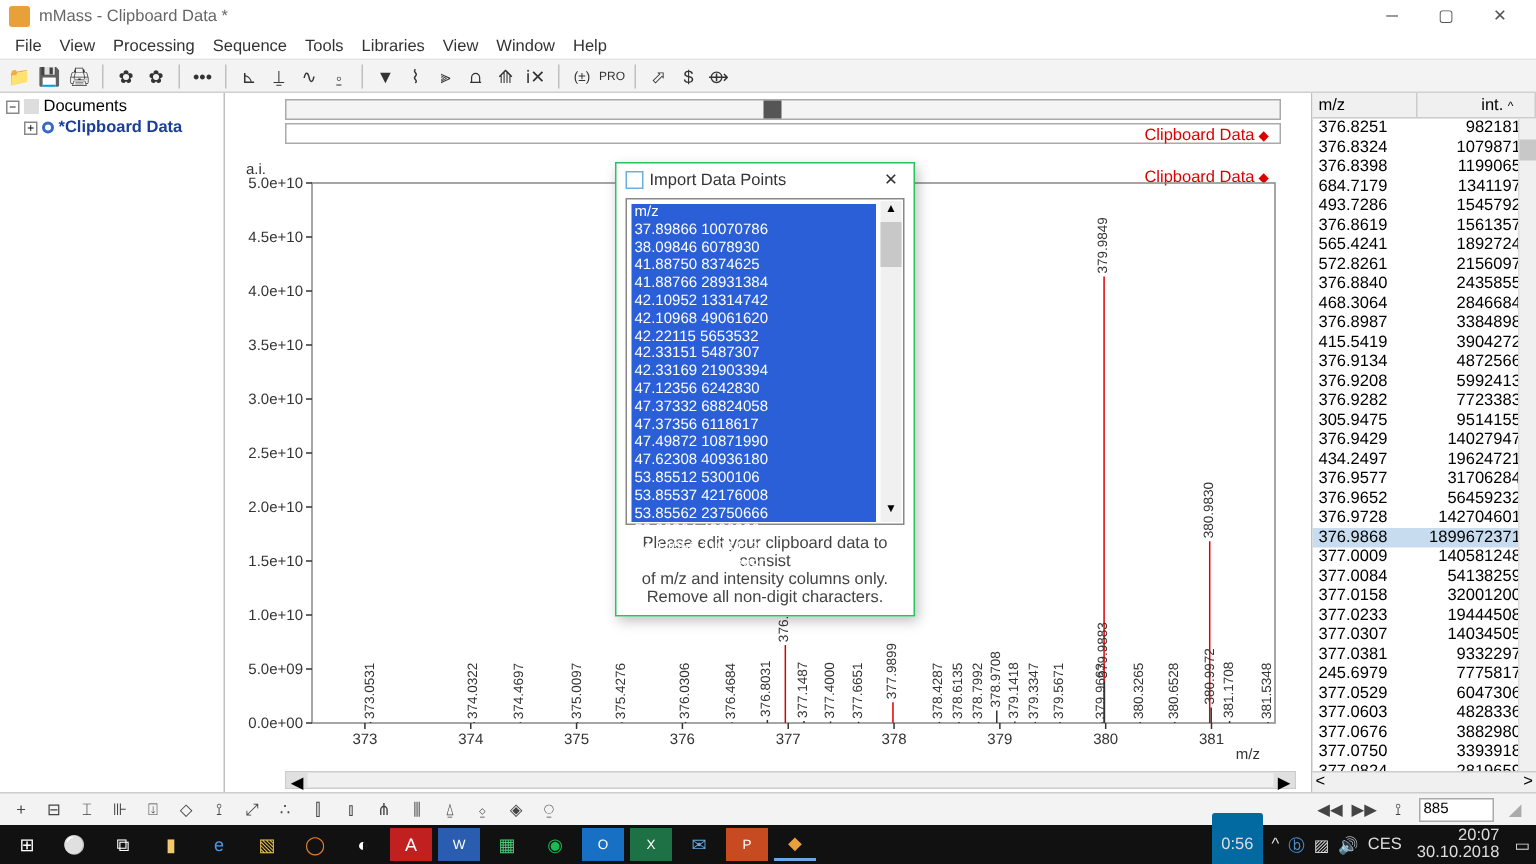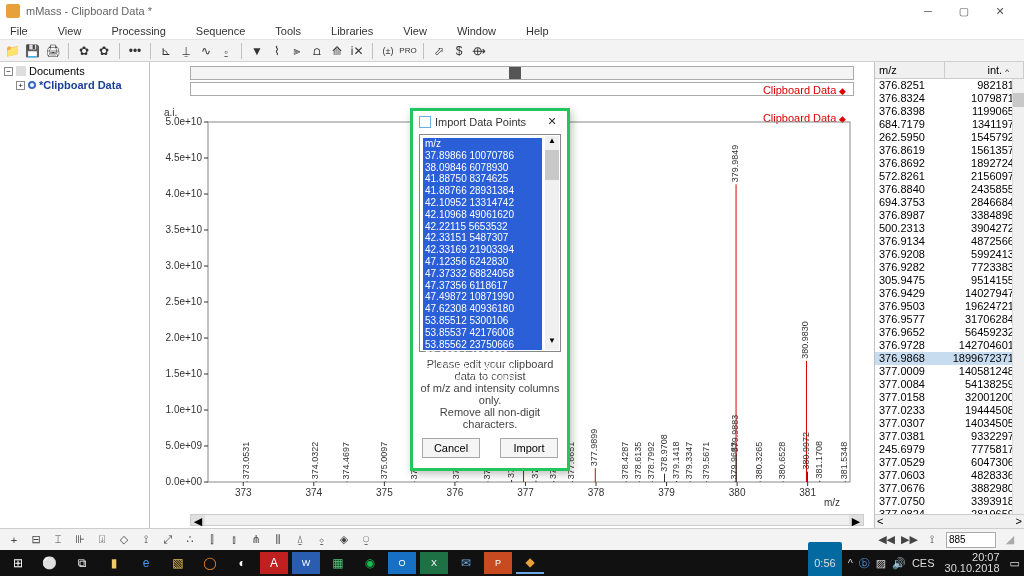--- a/index.html
+++ b/index.html
@@ -3,21 +3,21 @@
 <meta charset="utf-8">
 <style>
 * { box-sizing: border-box; margin: 0; padding: 0; font-family: "Segoe UI", Tahoma, sans-serif; font-size: 11px; }
 body { width: 1024px; height: 576px; background: #f0f0f0; overflow: hidden; position: relative; }
 
 .titlebar { height: 22px; background: #fff; display: flex; align-items: center; padding: 0 6px; color: #666; }
 .titlebar .icon-app { width: 14px; height: 14px; background: #e8a13a; border-radius: 2px; margin-right: 6px; }
 .titlebar .spacer { flex: 1; }
 .titlebar .winbtn { width: 36px; height: 20px; text-align: center; color: #555; line-height: 20px; }
 
-.menubar { height: 18px; background: #fff; display: flex; align-items: center; padding: 0 4px; color: #333; gap: 18px; border-bottom: 1px solid #e5e5e5; }
+.menubar { height: 18px; background: #fff; display: flex; align-items: center; padding: 0 4px; color: #333; gap: 0; border-bottom: 1px solid #e5e5e5; }
 .menubar span { padding: 0 6px; }
 
 .toolbar1 { height: 22px; background: #f3f3f3; border-bottom: 1px solid #d0d0d0; display: flex; align-items: center; gap: 2px; padding: 0 4px; }
 .toolbar1 .btn { min-width: 18px; height: 18px; display: flex; align-items: center; justify-content: center; color: #333; font-size: 12px; }
 .toolbar1 .sep { width: 1px; height: 16px; background: #c0c0c0; margin: 0 4px; }
 
 .main { display: flex; height: 466px; }
 
 .tree { width: 150px; background: #fff; border-right: 1px solid #c0c0c0; padding: 2px; font-size: 11px; }
 .tree .row { display: flex; align-items: center; gap: 3px; padding: 1px 2px; }
@@ -59,21 +59,21 @@
 .bottombar input { width: 50px; height: 16px; border: 1px solid #aaa; padding: 0 2px; font-size: 10px; }
 
 .taskbar { position: absolute; bottom: 0; left: 0; right: 0; height: 26px; background: #111; display: flex; align-items: center; gap: 4px; padding: 0 4px; }
 .taskbar .tb { width: 28px; height: 22px; display: flex; align-items: center; justify-content: center; color: #fff; font-size: 12px; }
 .taskbar .tb.win { color: #fff; }
 .taskbar .tb.active { border-bottom: 2px solid #6aa8e8; }
 .taskbar .tray { margin-left: auto; display: flex; align-items: center; gap: 6px; color: #ddd; font-size: 10px; }
 .taskbar .tray .clockbox { text-align: right; line-height: 11px; padding: 0 4px; }
 .taskbar .tray .pill { background: #0369a1; padding: 15px 6px; border-radius: 2px; }
 
-.dialog { position: absolute; left: 410px; top: 108px; width: 160px; background: #fff; border: 3px solid #22c55e; box-shadow: 2px 3px 8px rgba(0,0,0,0.25); }
+.dialog { position: absolute; left: 410px; top: 108px; width: 200px; background: #fff; border: 1px solid #22c55e; box-shadow: 2px 3px 8px rgba(0,0,0,0.25); }
 .dialog .dtitle { display: flex; align-items: center; padding: 4px 6px; color: #333; }
 .dialog .dtitle .dspacer { flex: 1; }
 .dialog .dtitle .x { width: 18px; text-align: center; }
 .dialog .dbody { padding: 2px 6px 6px 6px; }
 .dialog .selwrap { position: relative; }
 .dialog .selbg { position: absolute; left: 3px; top: 3px; right: 18px; height: 212px; background: #2a5fd8; }
 .dialog .seltext { position: absolute; left: 5px; top: 3px; right: 20px; color: #fff; font-size: 10px; line-height: 11.8px; white-space: pre; }
 .dialog .hint { text-align: center; font-size: 10px; color: #444; margin-top: 6px; line-height: 12px; }
 .dialog .dbtns { display: flex; justify-content: center; gap: 20px; margin-top: 8px; padding-bottom: 4px; }
 .dialog .dbtns button { min-width: 58px; height: 20px; border: 1px solid #a8a8a8; background: #f5f5f5; font-size: 11px; }
@@ -280,49 +280,49 @@
         </div>
         <div class="row">
           <span>376.8398</span>
           <span>11990657</span>
         </div>
         <div class="row">
           <span>684.7179</span>
           <span>13411972</span>
         </div>
         <div class="row">
-          <span>262.5950</span>
+          <span>493.7286</span>
           <span>15457928</span>
         </div>
         <div class="row">
           <span>376.8619</span>
           <span>15613579</span>
         </div>
         <div class="row">
-          <span>376.8692</span>
+          <span>565.4241</span>
           <span>18927246</span>
         </div>
         <div class="row">
           <span>572.8261</span>
           <span>21560978</span>
         </div>
         <div class="row">
           <span>376.8840</span>
           <span>24358550</span>
         </div>
         <div class="row">
-          <span>694.3753</span>
+          <span>468.3064</span>
           <span>28466840</span>
         </div>
         <div class="row">
           <span>376.8987</span>
           <span>33848988</span>
         </div>
         <div class="row">
-          <span>500.2313</span>
+          <span>415.5419</span>
           <span>39042720</span>
         </div>
         <div class="row">
           <span>376.9134</span>
           <span>48725668</span>
         </div>
         <div class="row">
           <span>376.9208</span>
           <span>59924136</span>
         </div>
@@ -332,21 +332,21 @@
         </div>
         <div class="row">
           <span>305.9475</span>
           <span>95141552</span>
         </div>
         <div class="row">
           <span>376.9429</span>
           <span>140279472</span>
         </div>
         <div class="row">
-          <span>376.9503</span>
+          <span>434.2497</span>
           <span>196247216</span>
         </div>
         <div class="row">
           <span>376.9577</span>
           <span>317062848</span>
         </div>
         <div class="row">
           <span>376.9652</span>
           <span>564592320</span>
         </div>
@@ -478,24 +478,20 @@
         <div style="position:absolute;top:0;width:100%;height:14px;text-align:center;font-size:8px;">▲</div>
         <div style="position:absolute;top:14px;width:100%;height:30px;background:#c8c8c8;"></div>
         <div style="position:absolute;bottom:0;width:100%;height:14px;text-align:center;font-size:8px;">▼</div>
       </div>
     </div>
     <div class="hint">
       <div>Please edit your clipboard data to consist</div>
       <div>of m/z and intensity columns only.</div>
       <div>Remove all non-digit characters.</div>
     </div>
-    <div class="dbtns">
-      <button>Cancel</button>
-      <button>Import</button>
-    </div>
   </div>
 </div>
 
 <div class="taskbar">
   <div class="tb win">⊞</div>
   <div class="tb">⚪</div>
   <div class="tb">⧉</div>
   <div class="tb" style="color:#f3c96b;">▮</div>
   <div class="tb" style="color:#4a9ae8;">e</div>
   <div class="tb" style="color:#e8c050;">▧</div>

